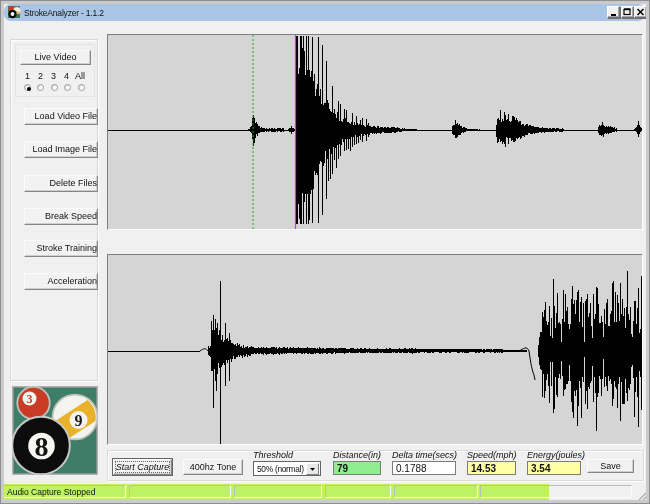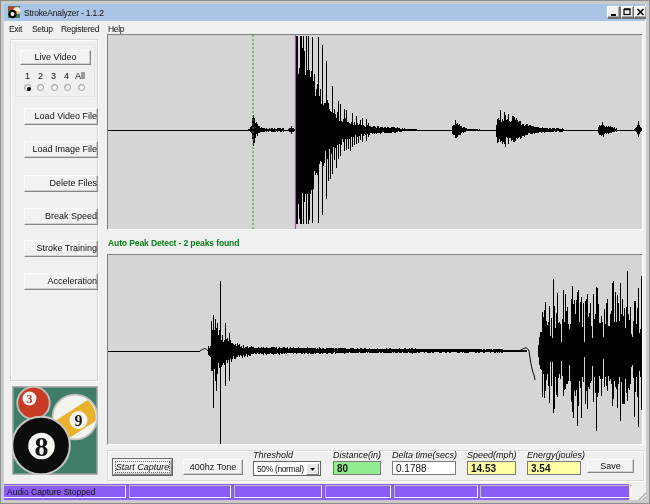--- a/index.html
+++ b/index.html
@@ -4,21 +4,21 @@
 * { margin:0; padding:0; box-sizing:border-box; }
 html,body { width:650px; height:504px; overflow:hidden; }
 body { font-family:"Liberation Sans",sans-serif; position:relative; background:#bfbfbf; }
 #win { position:absolute; left:0; top:0; width:650px; height:504px;
   background:#f0f0f0; }
 #frame { position:absolute; left:0; top:0; right:0; bottom:0;
   border:1px solid #8e8e8e; pointer-events:none; }
 #frame2 { position:absolute; left:1px; top:1px; width:648px; height:502px;
   border:3px solid #cbcbcb; pointer-events:none; }
 .abs { position:absolute; }
-#titlebar { left:4px; top:4px; width:641px; height:17px; background:#a9c4e4; }
+#titlebar { left:4px; top:4px; width:641px; height:17px; background:#a9c4e4;border-radius:7px; }
 #title { position:absolute; left:20px; top:4px; font-size:8.5px; letter-spacing:-0.2px; color:#111; }
 .winbtn { position:absolute; top:2px; width:13px; height:12px; background:#f0f0f0;
   border:1px solid; border-color:#fff #707070 #707070 #fff; box-shadow:inset -1px -1px 0 #a8a8a8, 1px 1px 0 #6e6e6e; }
 #menubar { left:5px; top:21px; width:640px; height:19px; background:#f0f0f0; font-size:8.5px; letter-spacing:-0.3px; color:#111; }
 .mi { position:absolute; top:3px; }
 #leftbox { left:10px; top:39px; width:88px; height:342px;
   border:1px solid #d7d7d7; box-shadow:inset 1px 1px 0 #fdfdfd, 1px 1px 0 #fdfdfd; }
 #subbox { left:15px; top:44px; width:80px; height:53px; border:1px solid #e3e3e3; }
 .btn { position:absolute; background:#f2f2f2; border:1px solid; border-color:#fbfbfb #868686 #868686 #fbfbfb;
   box-shadow:inset -1px -1px 0 #cfcfcf;
@@ -35,21 +35,21 @@
   border:1px solid; border-color:#7f7f7f #fff #fff #7f7f7f; }
 #peak { left:108px; top:238px; font-size:8.6px; letter-spacing:-0.15px; font-weight:bold; color:#098018; }
 #ctrlbar { left:107px; top:450px; width:537px; height:31px;
   border:1px solid #d9d9d9; box-shadow:inset 1px 1px 0 #fff, 1px 1px 0 #fff; }
 .flab { position:absolute; top:450px; font-size:9px; color:#111;font-style:italic; }
 .fld { position:absolute; top:461px; height:14px; border:1px solid #7b7b7b;
   font-size:10px; color:#111; padding:1px 0 0 3px; }
 #dd { left:253px; top:461px; width:68px; height:15px; background:#fff; border:1px solid #646464; font-size:8.4px; letter-spacing:-0.3px; padding:2px 0 0 3px; color:#111; }
 #ddb { position:absolute; right:1px; top:0.5px; width:13px; height:12px; background:#e8e8e8;
   border:1px solid; border-color:#fff #808080 #808080 #fff; }
-#statusbar { left:1px; top:484px; width:628px; height:16px; background:#8b5cf6; }
+#statusbar { left:1px; top:484px; width:548px; height:16px; background:#bef264; }
 .sp { position:absolute; top:1px; height:13px; border:1px solid; border-color:#bdbdbd #fdfdfd #fdfdfd #bdbdbd; }
 #bframe { left:1px; top:500px; width:648px; height:3px; background:#c2c2c2; }
 svg { display:block; }
 </style></head>
 <body>
 <div id="win">
  <div id="titlebar" class="abs">
   <svg class="abs" style="left:3px;top:1px" width="14" height="14" viewBox="0 0 14 14">
     <rect x="1" y="1" width="12" height="12" fill="#3f7a64"></rect>
     <circle cx="4.5" cy="4" r="3" fill="#cf3a24"></circle>
@@ -69,26 +69,20 @@
         <svg width="11" height="10">
           <rect x="2" y="2.5" width="6" height="5" fill="none" stroke="#000" stroke-width="1.2"></rect>
           <path d="M2 2.2h6.5" stroke="#000" stroke-width="1.8"></path>
         </svg>
       </div>
   <div class="winbtn" style="left:630px">
         <svg width="11" height="10">
           <path d="M2.5 2 L8.5 8 M8.5 2 L2.5 8" stroke="#000" stroke-width="1.5"></path>
         </svg>
       </div>
- </div>
- <div id="menubar" class="abs">
-  <span class="mi" style="left:4px">Exit</span>
-  <span class="mi" style="left:27px">Setup</span>
-  <span class="mi" style="left:56px">Registered</span>
-  <span class="mi" style="left:103px">Help</span>
  </div>
 
  <div id="leftbox" class="abs"></div>
  <div id="subbox" class="abs"></div>
  <div id="livevideo" class="btn">Live Video</div>
  <span class="radlbl" style="left:25px">1</span>
  <span class="radlbl" style="left:38px">2</span>
  <span class="radlbl" style="left:51px">3</span>
  <span class="radlbl" style="left:64px">4</span>
  <span class="radlbl" style="left:75px">All</span>
@@ -126,42 +120,41 @@
  </svg>
 
  <div id="wave1" class="abs">
       <svg width="534" height="194" viewBox="0 0 534 194">
    <line x1="0" y1="95.5" x2="532" y2="95.5" stroke="#000" stroke-width="1" shape-rendering="crispEdges"></line>
    <path d="M140 94V96M141 94V96M142 92V97M143 91V98M144 83V104M145 80V111M146 83V108M147 88V103M148 87V99M149 89V101M150 91V98M151 91V98M152 93V97M153 92V97M154 93V97M155 93V97M156 93V97M157 94V96M158 93V97M159 94V96M160 94V97M161 93V96M162 94V96M163 93V97M164 93V97M165 94V97M166 93V97M167 94V97M168 94V96M169 93V97M170 93V96M171 93V96M172 93V97M173 94V97M174 93V96M175 93V97M180 94V96M181 93V97M182 93V97M183 91V99M184 93V97M185 93V97M186 94V96M187 1V189M188 1V189M189 1V189M190 39V169M191 33V184M192 1V189M193 1V189M194 13V158M195 1V189M196 16V167M197 40V159M198 1V189M199 35V159M200 1V189M201 35V185M202 42V159M203 36V155M204 2V188M205 46V154M206 39V136M207 61V140M208 54V138M209 49V140M210 2V188M211 61V129M212 54V126M213 69V127M214 10V180M215 70V131M216 68V128M217 68V116M218 26V164M219 65V124M220 68V146M221 74V114M222 76V144M223 77V119M224 51V139M225 78V112M226 74V125M227 79V113M228 83V133M229 77V110M230 66V124M231 86V109M232 69V121M233 86V110M234 87V104M235 84V107M236 74V116M237 83V104M238 75V115M239 87V104M240 87V114M241 88V104M242 89V116M243 87V102M244 78V112M245 90V102M246 87V110M247 90V100M248 81V109M249 88V102M250 90V108M251 89V101M252 85V105M253 90V99M254 83V107M255 90V101M256 91V99M257 92V100M258 84V106M259 90V99M260 88V102M261 91V100M262 91V98M263 92V98M264 92V99M265 91V98M266 91V99M267 92V98M268 93V99M269 91V98M270 91V98M271 93V98M272 92V99M273 92V98M274 92V97M275 93V97M276 92V98M277 92V98M278 93V98M279 92V98M280 92V98M281 93V98M282 93V98M283 92V98M284 92V97M285 92V97M286 92V98M287 93V98M288 93V97M289 92V97M290 93V96M291 93V97M292 94V97M293 94V97M294 93V96M295 94V96M296 93V96M297 94V96M298 94V96M299 94V96M300 94V96M301 94V96M302 94V96M303 94V96M304 94V96M305 94V96M306 94V96M307 94V96M308 94V96M309 95V95M344 91V99M345 90V100M346 90V100M347 85V103M348 89V103M349 88V102M350 90V100M351 89V100M352 91V100M353 91V98M354 93V97M355 92V98M356 92V97M357 93V97M358 93V96M359 94V96M360 94V96M361 94V96M362 94V96M363 94V96M364 94V96M365 94V96M366 94V96M367 94V95M368 94V95M369 94V96M370 95V96M371 94V95M388 90V102M389 84V108M390 83V107M391 85V104M392 75V107M393 87V106M394 84V109M395 86V107M396 77V109M397 80V112M398 85V102M399 84V103M400 79V109M401 86V103M402 87V103M403 86V106M404 81V105M405 81V107M406 82V107M407 85V106M408 83V103M409 85V104M410 87V103M411 86V102M412 86V104M413 90V103M414 89V101M415 89V101M416 91V102M417 90V100M418 89V100M419 89V100M420 91V98M421 90V98M422 90V99M423 91V99M424 91V99M425 91V98M426 92V99M427 92V98M428 92V98M429 92V98M430 92V98M431 93V97M432 93V97M433 93V98M434 92V97M435 93V97M436 93V98M437 93V97M438 93V97M439 93V97M440 94V97M441 93V97M442 93V97M443 94V97M444 93V97M445 93V97M446 93V96M447 94V97M448 93V97M449 93V96M450 93V96M451 94V97M452 94V97M453 94V97M454 93V97M455 94V96M490 92V98M491 90V100M492 91V100M493 90V101M494 87V100M495 90V102M496 91V99M497 92V98M498 91V99M499 92V98M500 91V99M501 92V98M502 91V98M503 92V98M504 92V97M505 93V97M506 92V97M507 94V96M508 93V97M526 94V96M527 93V96M528 92V97M529 90V99M530 86V102M531 90V99M532 92V97M533 93V96" stroke="#000" stroke-width="1" fill="none" shape-rendering="crispEdges"></path>
    <line x1="145" y1="0" x2="145" y2="194" stroke="#23a523" stroke-width="1" stroke-dasharray="2,2"></line>
    <line x1="187.5" y1="0" x2="187.5" y2="194" stroke="#e727e7" stroke-width="1.2"></line>
  </svg>
     </div>
- <div id="peak" class="abs">Auto Peak Detect - 2 peaks found</div>
  <div id="wave2" class="abs">
       <svg width="534" height="189" viewBox="0 0 534 189">
    <line x1="0" y1="96.5" x2="92" y2="96.5" stroke="#000" stroke-width="1" shape-rendering="crispEdges"></line>
    <path d="M92 96 C 96 93, 98 93, 100 96" stroke="#000" fill="none"></path>
    <path d="M395 95.5 H412 C 418 92, 419 92, 421 96 C 423 110, 424 115, 426 120 L427 125" stroke="#000" fill="none"></path>
    <path d="M100 91V100M101 93V101M102 91V102M103 66V116M104 75V116M105 60V153M106 75V114M107 64V126M108 73V136M109 68V119M110 80V108M111 75V113M112 26V189M113 85V112M114 80V110M115 87V108M116 85V110M117 68V131M118 84V105M119 83V108M120 86V105M121 78V126M122 85V104M123 88V107M124 88V104M125 89V101M126 90V104M127 89V104M128 91V102M129 88V102M130 90V100M131 89V102M132 92V100M133 91V101M134 93V103M135 90V100M136 93V102M137 92V101M138 92V99M139 91V102M140 93V100M141 92V101M142 92V101M143 91V99M144 92V99M145 92V99M146 93V98M147 93V99M148 93V99M149 93V98M150 92V99M151 93V99M152 93V98M153 92V99M154 93V99M155 92V100M156 93V98M157 93V99M158 92V100M159 93V99M160 93V99M161 93V99M162 93V98M163 92V99M164 92V99M165 92V100M166 92V99M167 93V99M168 92V99M169 94V98M170 93V99M171 92V100M172 93V98M173 93V99M174 93V99M175 92V98M176 92V99M177 93V98M178 93V99M179 92V98M180 94V98M181 93V98M182 92V98M183 93V98M184 93V98M185 92V99M186 93V98M187 93V98M188 93V99M189 93V98M190 92V98M191 93V98M192 93V98M193 93V99M194 93V99M195 93V98M196 93V99M197 93V98M198 93V98M199 92V99M200 93V99M201 93V98M202 93V99M203 93V99M204 93V99M205 93V99M206 93V98M207 93V99M208 94V98M209 93V98M210 94V98M211 92V99M212 93V99M213 94V98M214 93V99M215 93V98M216 94V98M217 94V98M218 93V99M219 93V99M220 93V98M221 93V98M222 93V98M223 93V99M224 93V99M225 93V98M226 94V97M227 93V99M228 93V98M229 94V98M230 93V98M231 93V98M232 93V98M233 93V98M234 93V98M235 93V98M236 93V99M237 93V98M238 94V98M239 94V98M240 94V98M241 94V97M242 93V98M243 93V98M244 93V98M245 93V98M246 94V98M247 94V98M248 94V98M249 93V98M250 94V98M251 94V97M252 93V98M253 93V98M254 94V98M255 94V98M256 93V98M257 93V98M258 94V97M259 94V98M260 94V97M261 93V98M262 94V98M263 94V98M264 94V98M265 94V98M266 94V98M267 94V98M268 94V98M269 93V98M270 94V98M271 94V97M272 94V98M273 94V98M274 94V97M275 94V98M276 94V98M277 94V98M278 93V98M279 94V98M280 94V98M281 93V98M282 93V98M283 94V98M284 94V97M285 94V98M286 94V97M287 94V98M288 94V98M289 94V98M290 94V97M291 93V98M292 94V98M293 94V98M294 94V97M295 94V98M296 93V98M297 93V98M298 94V98M299 94V98M300 94V97M301 93V98M302 94V98M303 93V98M304 93V99M305 94V98M306 94V98M307 93V98M308 94V98M309 94V97M310 94V98M311 94V98M312 94V97M313 94V97M314 94V97M315 94V97M316 94V98M317 94V97M318 94V97M319 94V98M320 94V98M321 94V98M322 94V98M323 94V97M324 94V98M325 94V98M326 94V97M327 94V97M328 94V97M329 94V97M330 94V97M331 94V98M332 94V98M333 94V98M334 94V97M335 94V97M336 94V97M337 94V98M338 94V98M339 94V97M340 94V97M341 94V98M342 94V98M343 94V97M344 94V97M345 94V97M346 94V97M347 94V97M348 94V97M349 94V98M350 94V98M351 94V98M352 94V97M353 94V97M354 94V98M355 94V97M356 94V98M357 94V98M358 94V98M359 94V98M360 94V98M361 94V97M362 94V97M363 94V97M364 94V97M365 94V97M366 94V97M367 94V98M368 94V98M369 94V97M370 94V98M371 94V98M372 94V97M373 94V97M374 95V97M375 94V98M376 94V98M377 95V97M378 94V97M379 94V97M380 94V97M381 94V97M382 94V98M383 94V97M384 95V97M385 94V97M386 94V98M387 94V98M388 94V97M389 94V98M390 94V97M391 94V98M392 94V97M393 94V98M394 94V98M395 95V97M396 95V97M397 95V97M398 95V97M399 95V97M400 95V97M401 95V97M402 95V97M403 95V97M404 95V97M405 95V97M406 95V97M407 95V97M408 95V97M409 95V97M410 95V97M411 95V97M412 95V97M413 95V97M414 95V97M415 95V97M416 95V97M417 95V97M418 95V97M430 90V102M431 82V110M432 77V114M433 77V115M434 57V142M435 62V119M436 55V143M437 47V136M438 66V125M439 70V119M440 67V131M441 51V148M442 81V107M443 63V131M444 83V107M445 24V158M446 51V154M447 73V122M448 58V140M449 38V142M450 68V123M451 67V119M452 69V124M453 87V106M454 64V121M455 35V141M456 67V135M457 39V134M458 56V129M459 52V129M460 69V126M461 74V110M462 69V126M463 44V147M464 31V157M465 49V163M466 45V136M467 59V141M468 45V135M469 37V171M470 35V151M471 67V126M472 47V133M473 42V163M474 72V122M475 48V127M476 87V102M477 46V149M478 44V136M479 39V154M480 62V132M481 58V134M482 48V128M483 71V126M484 83V111M485 39V147M486 64V122M487 59V138M488 32V176M489 33V142M490 49V138M491 68V121M492 68V124M493 61V141M494 67V124M495 82V104M496 54V132M497 69V122M498 48V131M499 44V136M500 71V121M501 71V126M502 59V124M503 56V129M504 28V151M505 26V144M506 67V126M507 37V132M508 67V134M509 40V153M510 48V129M511 66V122M512 28V166M513 59V127M514 44V149M515 61V149M516 53V149M517 73V124M518 52V138M519 16V146M520 59V133M521 65V135M522 52V129M523 79V112M524 82V110M525 66V123M526 46V162M527 46V137M528 69V122M529 53V142M530 33V172M531 78V116M532 74V122M533 21V155M534 54V128" stroke="#000" stroke-width="1" fill="none" shape-rendering="crispEdges"></path>
  </svg>
     </div>
 
  <div id="ctrlbar" class="abs"></div>
  <div class="btn" style="left:113px;top:459px;width:59px;height:16px;line-height:14px;box-shadow:inset -1px -1px 0 #cfcfcf, 0 0 0 1px #666;font-style:italic;">
    <div style="position:absolute;left:1px;top:1px;right:1px;bottom:1px;border:1px dotted #666;"></div>Start Capture</div>
  <div class="btn" style="left:183px;top:459px;width:60px;height:16px;line-height:14px;">400hz Tone</div>
  <span class="flab" style="left:253px">Threshold</span>
  <div id="dd" class="abs">50% (normal)<div id="ddb">
         <svg width="11" height="10">
           <path d="M3 4 L5.5 6.8 L8 4z" fill="#000"></path>
         </svg>
       </div></div>
  <span class="flab" style="left:333px">Distance(in)</span>
- <div class="fld" style="left:333px;width:48px;background:#90ee90;font-weight:bold;">80</div>
+ <div class="fld" style="left:333px;width:48px;background:#90ee90;font-weight:bold;">79</div>
  <span class="flab" style="left:392px">Delta time(secs)</span>
  <div class="fld" style="left:392px;width:64px;background:#fff;">0.1788</div>
  <span class="flab" style="left:467px">Speed(mph)</span>
  <div class="fld" style="left:467px;width:49px;background:#ffffa6;font-weight:bold;">14.53</div>
  <span class="flab" style="left:527px">Energy(joules)</span>
  <div class="fld" style="left:527px;width:54px;background:#ffffa6;font-weight:bold;">3.54</div>
  <div class="btn" style="left:587px;top:459px;width:47px;height:14px;line-height:12px;">Save</div>
 
  <div id="statusbar" class="abs">
   <div class="sp" style="left:1px;width:124px">

